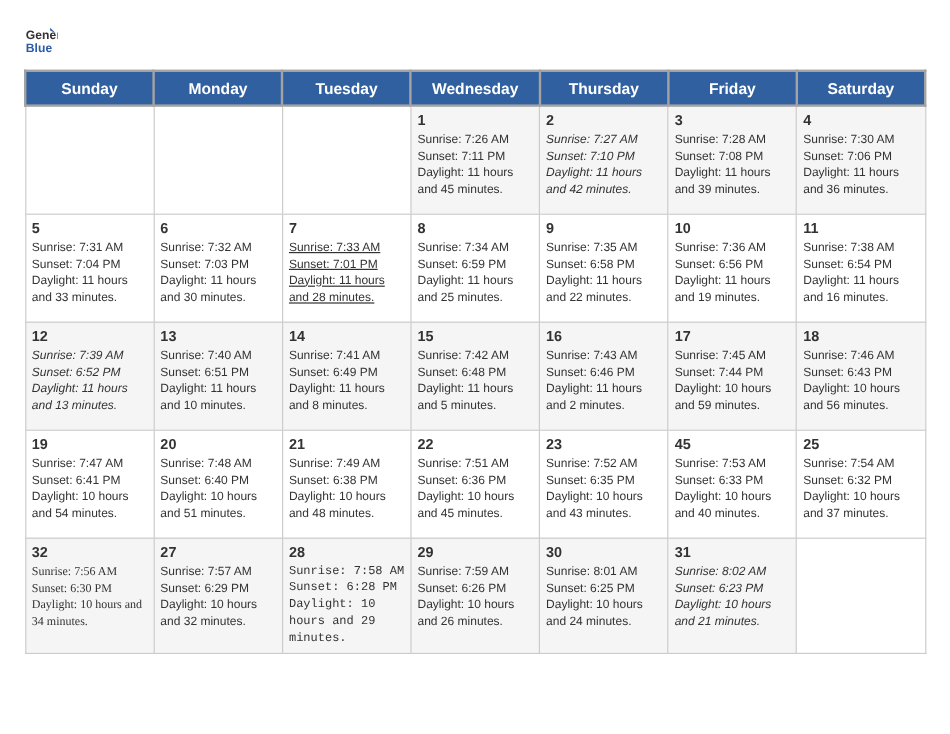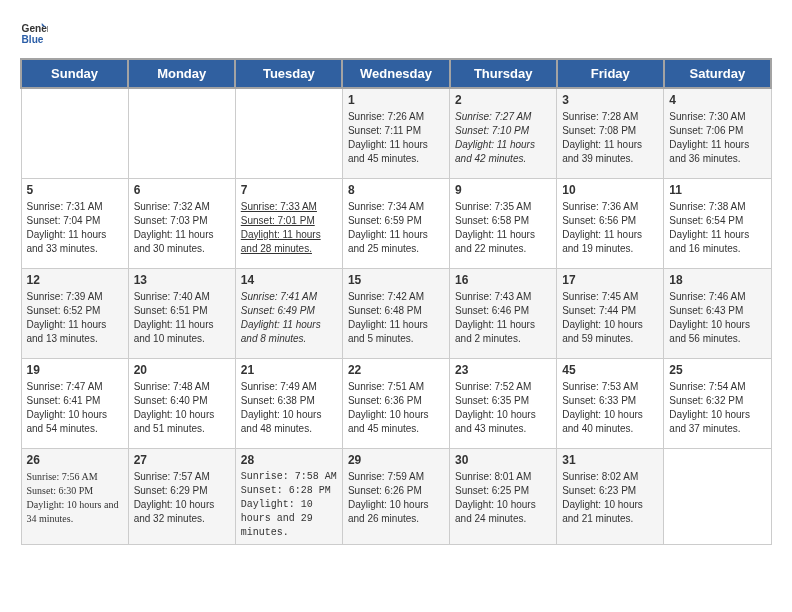--- a/index.html
+++ b/index.html
@@ -176,33 +176,33 @@
         <td>
           <span class="day-number">11</span>
           <div class="day-info" style="white-space: pre-line;">Sunrise: 7:38 AM
 Sunset: 6:54 PM
 Daylight: 11 hours and 16 minutes.</div>
         </td>
       </tr>
       <tr>
         <td>
           <span class="day-number">12</span>
-          <div class="day-info" style="white-space: pre-line;">Sunrise: 7:39 AM
+          <div class="day-info" style="white-space: pre-line; font-style: italic;">Sunrise: 7:39 AM
 Sunset: 6:52 PM
 Daylight: 11 hours and 13 minutes.</div>
         </td>
         <td>
           <span class="day-number">13</span>
           <div class="day-info" style="white-space: pre-line;">Sunrise: 7:40 AM
 Sunset: 6:51 PM
 Daylight: 11 hours and 10 minutes.</div>
         </td>
         <td>
           <span class="day-number">14</span>
-          <div class="day-info" style="white-space: pre-line; font-style: italic;">Sunrise: 7:41 AM
+          <div class="day-info" style="white-space: pre-line;">Sunrise: 7:41 AM
 Sunset: 6:49 PM
 Daylight: 11 hours and 8 minutes.</div>
         </td>
         <td>
           <span class="day-number">15</span>
           <div class="day-info" style="white-space: pre-line;">Sunrise: 7:42 AM
 Sunset: 6:48 PM
 Daylight: 11 hours and 5 minutes.</div>
         </td>
         <td>
@@ -263,21 +263,21 @@
         </td>
         <td>
           <span class="day-number">25</span>
           <div class="day-info" style="white-space: pre-line;">Sunrise: 7:54 AM
 Sunset: 6:32 PM
 Daylight: 10 hours and 37 minutes.</div>
         </td>
       </tr>
       <tr>
         <td>
-          <span class="day-number">26</span>
+          <span class="day-number">32</span>
           <div class="day-info" style="white-space: pre-line; font-family: Liberation Serif, serif;">Sunrise: 7:56 AM
 Sunset: 6:30 PM
 Daylight: 10 hours and 34 minutes.</div>
         </td>
         <td>
           <span class="day-number">27</span>
           <div class="day-info" style="white-space: pre-line;">Sunrise: 7:57 AM
 Sunset: 6:29 PM
 Daylight: 10 hours and 32 minutes.</div>
         </td>
@@ -294,20 +294,20 @@
 Daylight: 10 hours and 26 minutes.</div>
         </td>
         <td>
           <span class="day-number">30</span>
           <div class="day-info" style="white-space: pre-line;">Sunrise: 8:01 AM
 Sunset: 6:25 PM
 Daylight: 10 hours and 24 minutes.</div>
         </td>
         <td>
           <span class="day-number">31</span>
-          <div class="day-info" style="white-space: pre-line;">Sunrise: 8:02 AM
+          <div class="day-info" style="white-space: pre-line; font-style: italic;">Sunrise: 8:02 AM
 Sunset: 6:23 PM
 Daylight: 10 hours and 21 minutes.</div>
         </td>
         <td class="empty-cell"></td>
       </tr>
     </tbody>
 </table>
 
 </body></html>

